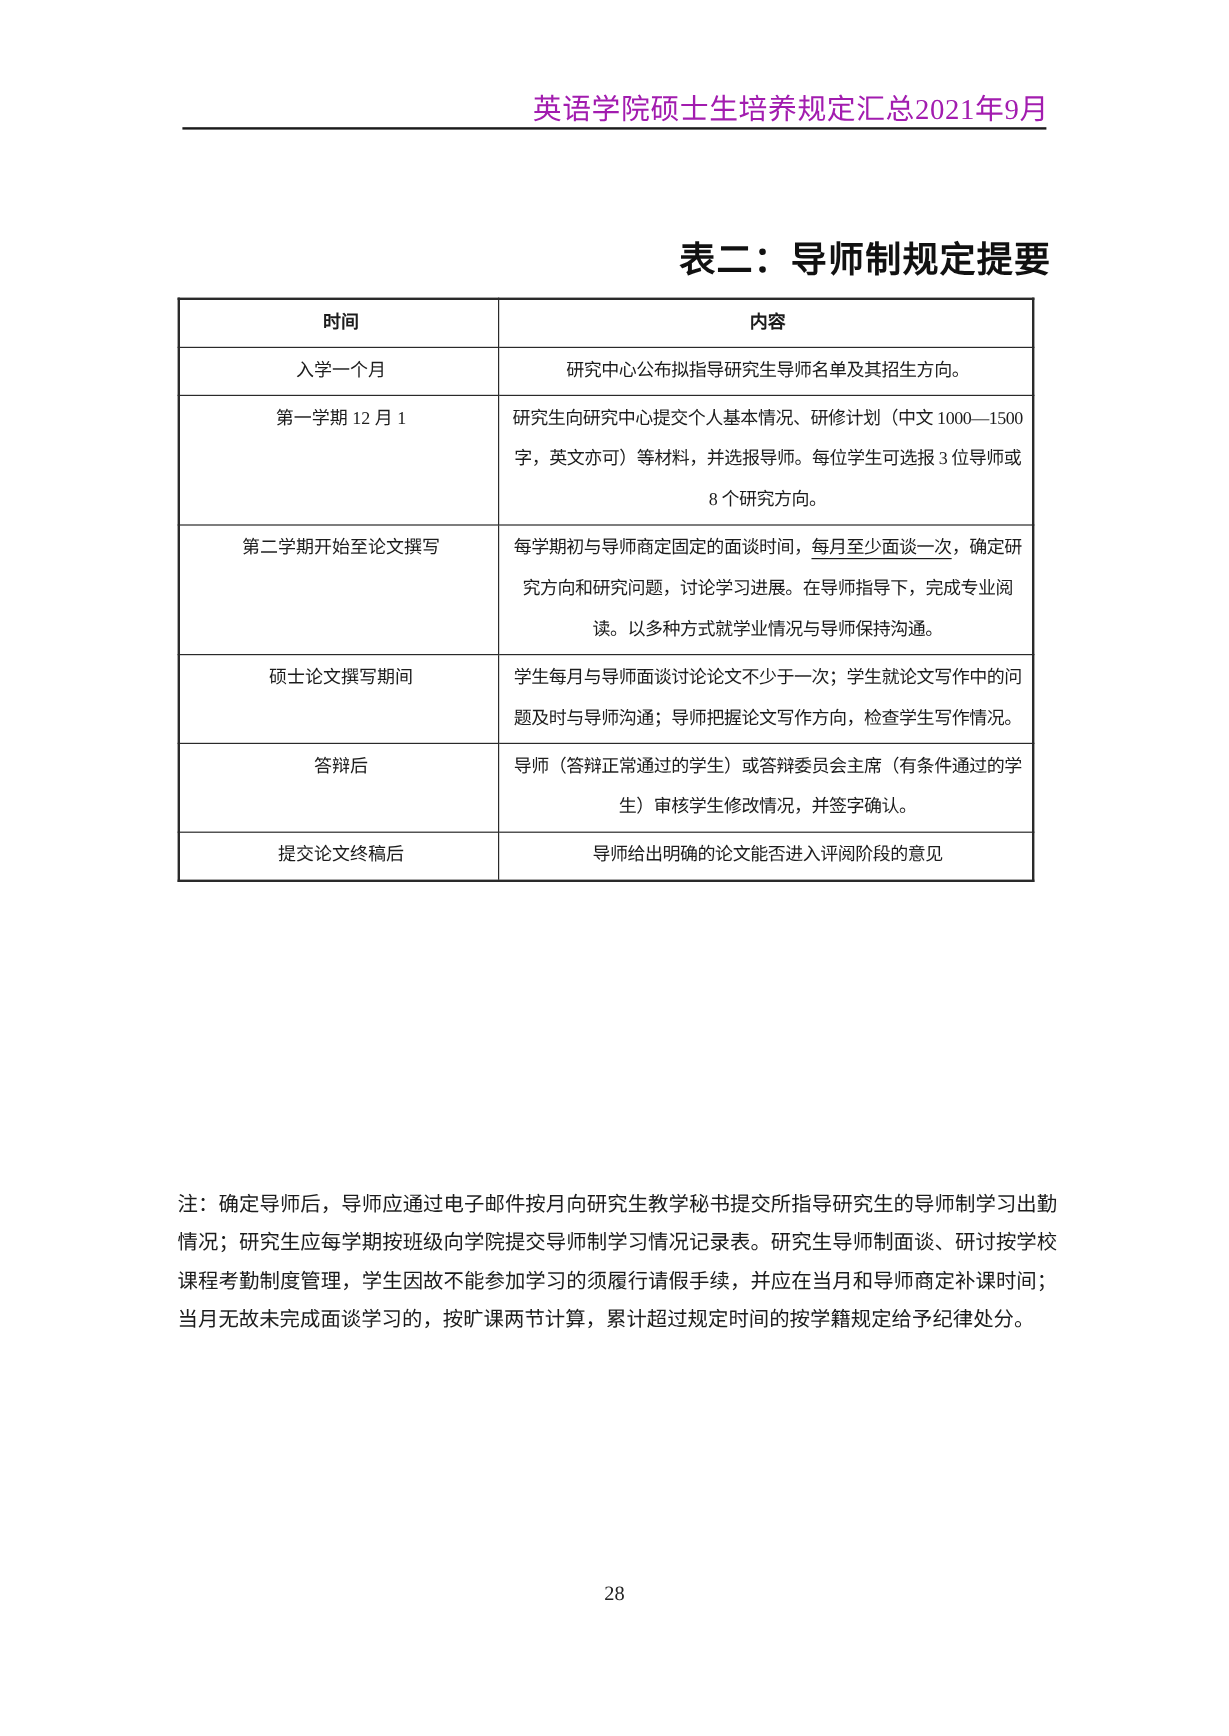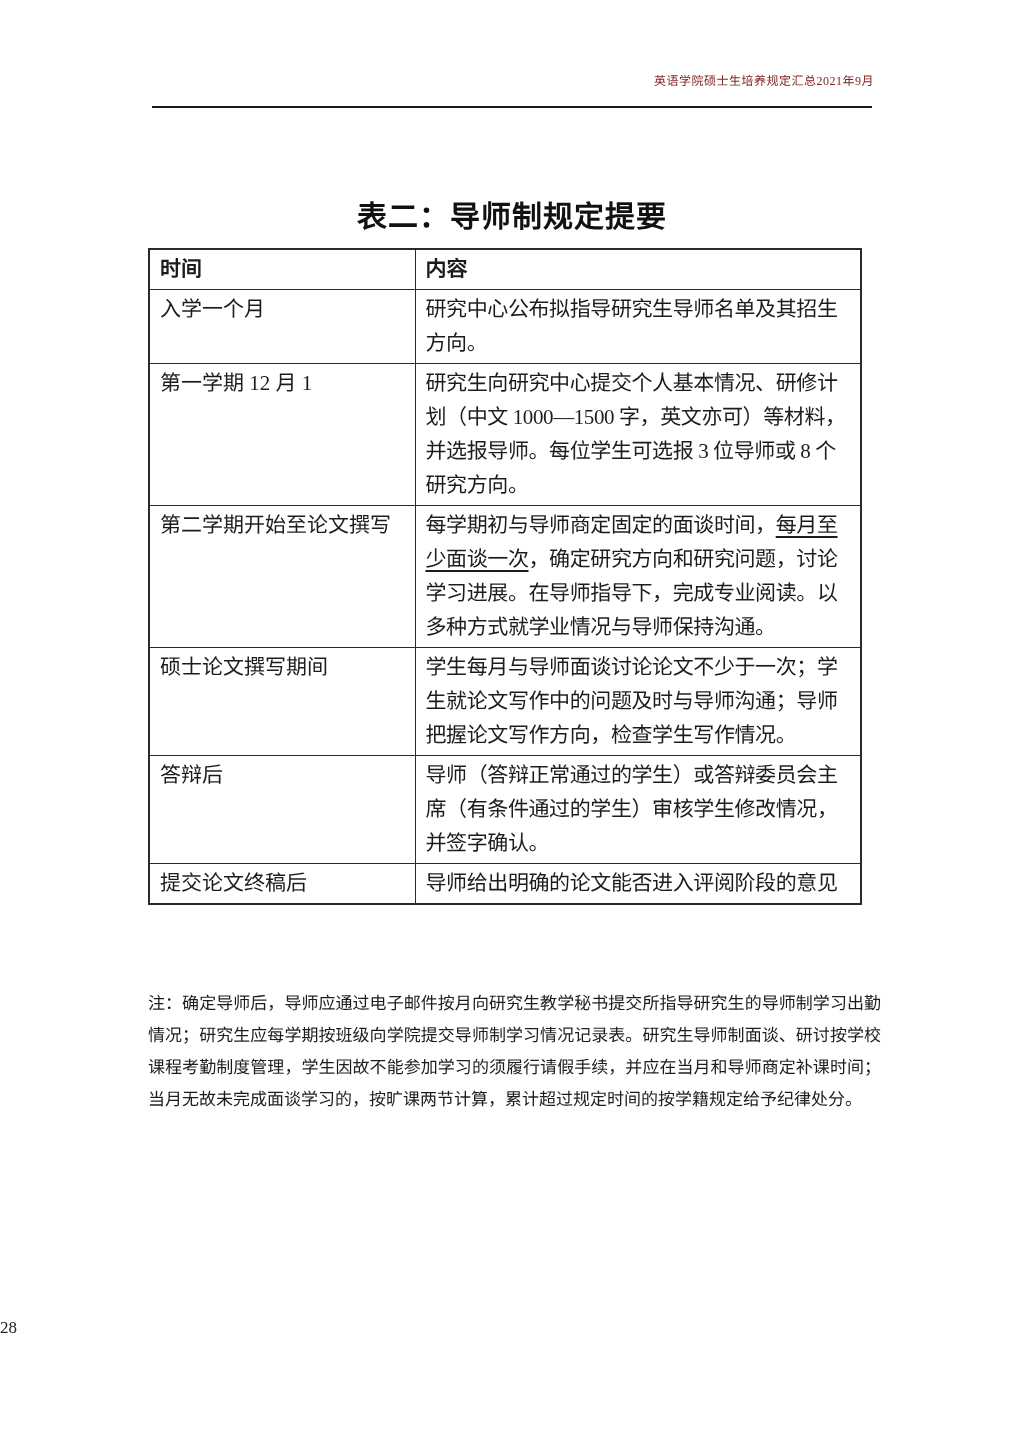--- a/index.html
+++ b/index.html
@@ -13,61 +13,61 @@
     position: relative;
     width: 1024px;
     height: 1447px;
     background: #ffffff;
     overflow: hidden;
   }
   .header-line {
     position: absolute;
     top: 71px;
     right: 150px;
-    font-size: 12px;
+    font-size: 24px;
     letter-spacing: 0.5px;
-    color: #7f1d1d;
+    color: #a21caf;
     white-space: nowrap;
   }
   .header-rule {
     position: absolute;
     top: 106px;
     left: 152px;
     width: 720px;
     height: 2px;
     background: #1a1a1a;
   }
   .doc-title {
     position: absolute;
     top: 192px;
     left: 148px;
     width: 728px;
-    text-align: center;
+    text-align: right;
     font-size: 30px;
     font-weight: bold;
     letter-spacing: 1px;
     color: #111111;
   }
   table.regs {
     position: absolute;
     top: 248px;
     left: 148px;
     width: 712px;
     border-collapse: collapse;
     table-layout: fixed;
     border: 2px solid #2a2a2a;
   }
   table.regs th, table.regs td {
     border: 1px solid #2a2a2a;
     vertical-align: top;
-    font-size: 21px;
+    font-size: 15px;
     line-height: 34px;
     padding: 2px 6px 3px 10px;
     font-weight: normal;
-    text-align: left;
+    text-align: center;
   }
   table.regs th { font-weight: bold; }
   col.time-col { width: 266px; }
   col.content-col { width: 446px; }
   td.c2 {
     text-align: justify;
     letter-spacing: -0.4px;
   }
   .u {
     text-decoration: underline;
@@ -81,20 +81,21 @@
     font-size: 17px;
     line-height: 32px;
     text-align: justify;
     color: #1c1c1c;
   }
   .page-number {
     position: absolute;
     top: 1318px;
     left: 0;
     width: 1024px;
+    text-align: center;
     font-size: 17px;
     color: #222222;
   }
 </style>
 </head>
 <body>
 
 <div class="page">
 
   <div class="header-line">英语学院硕士生培养规定汇总2021年9月</div>

